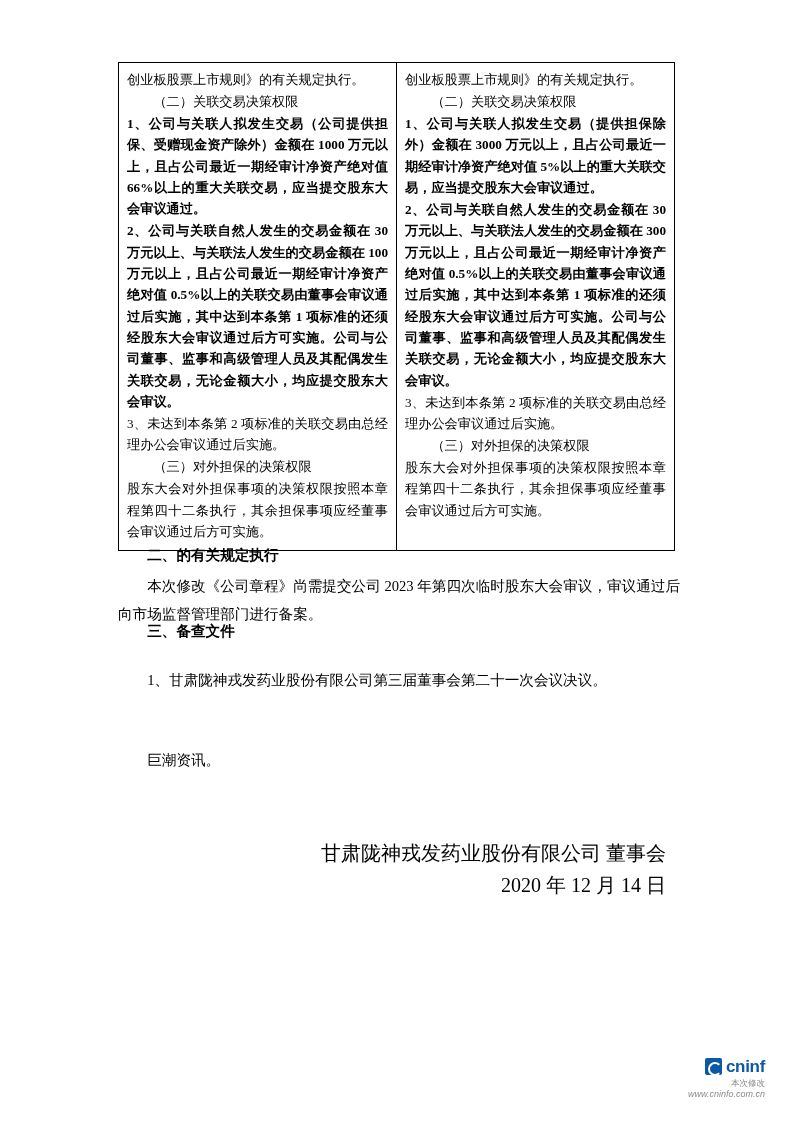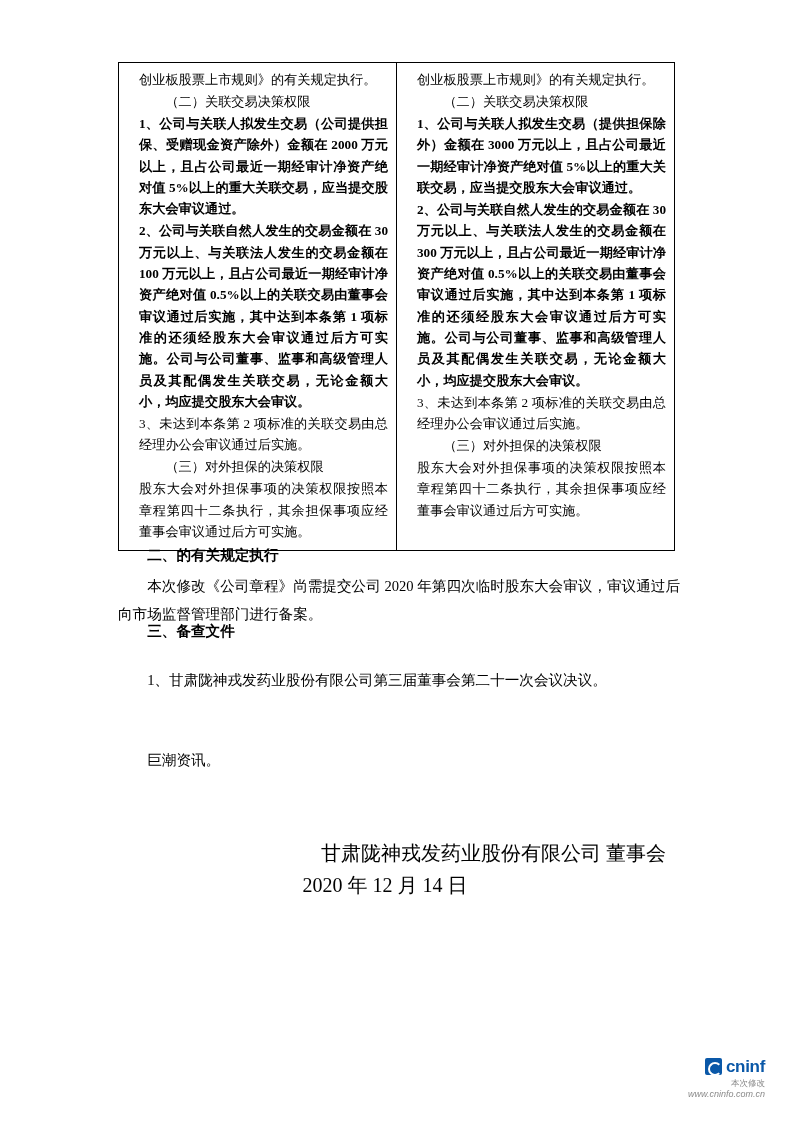--- a/index.html
+++ b/index.html
@@ -25,21 +25,21 @@
     position: absolute;
     left: 118px;
     top: 62px;
     width: 557px;
     border-collapse: collapse;
     table-layout: fixed;
   }
   .cmp-table td {
     border: 1px solid #000000;
     vertical-align: top;
-    padding: 6px 8px 8px 20px;
+    padding: 6px 8px 8px 8px;
     font-size: 13.2px;
     line-height: 1.62;
     text-align: justify;
     text-justify: inter-ideograph;
     margin-top: 48px;
   }
   .cmp-table td.left-col { width: 50%; }
   .cmp-table td.right-col { width: 50%; }
   .p { margin: 0; }
   .p + .p { margin-top: 0.5px; }
@@ -72,21 +72,21 @@
   .signature {
     position: absolute;
     left: 104px;
     width: 562px;
     font-size: 20px;
     line-height: 1.95;
     text-align: right;
     margin-top: 16px;
   }
   .sig-company { top: 818px; }
-  .sig-date { top: 850px; padding-right: 8px; text-align: center; }
+  .sig-date { top: 850px; padding-right: 8px; }
 
   
   .footer-logo {
     position: absolute;
     right: 28px;
     bottom: 22px;
     text-align: right;
     line-height: 1.2;
   }
   .logo-row {
@@ -139,41 +139,41 @@
 <body>
 
 <div class="page">
 
   <table class="cmp-table">
     <tbody>
         <tr>
       <td class="left-col">
         <p class="p">创业板股票上市规则》的有关规定执行。</p>
         <p class="p indent">（二）关联交易决策权限</p>
-        <p class="p b">1、公司与关联人拟发生交易（公司提供担保、受赠现金资产除外）金额在 2000 万元以上，且占公司最近一期经审计净资产绝对值 5%以上的重大关联交易，应当提交股东大会审议通过。</p>
+        <p class="p b">1、公司与关联人拟发生交易（公司提供担保、受赠现金资产除外）金额在 1000 万元以上，且占公司最近一期经审计净资产绝对值 66%以上的重大关联交易，应当提交股东大会审议通过。</p>
         <p class="p b">2、公司与关联自然人发生的交易金额在 30 万元以上、与关联法人发生的交易金额在 100 万元以上，且占公司最近一期经审计净资产绝对值 0.5%以上的关联交易由董事会审议通过后实施，其中达到本条第 1 项标准的还须经股东大会审议通过后方可实施。公司与公司董事、监事和高级管理人员及其配偶发生关联交易，无论金额大小，均应提交股东大会审议。</p>
         <p class="p">3、未达到本条第 2 项标准的关联交易由总经理办公会审议通过后实施。</p>
         <p class="p indent">（三）对外担保的决策权限</p>
         <p class="p">股东大会对外担保事项的决策权限按照本章程第四十二条执行，其余担保事项应经董事会审议通过后方可实施。</p>
       </td>
       <td class="right-col">
         <p class="p">创业板股票上市规则》的有关规定执行。</p>
         <p class="p indent">（二）关联交易决策权限</p>
         <p class="p b">1、公司与关联人拟发生交易（提供担保除外）金额在 3000 万元以上，且占公司最近一期经审计净资产绝对值 5%以上的重大关联交易，应当提交股东大会审议通过。</p>
         <p class="p b">2、公司与关联自然人发生的交易金额在 30 万元以上、与关联法人发生的交易金额在 300 万元以上，且占公司最近一期经审计净资产绝对值 0.5%以上的关联交易由董事会审议通过后实施，其中达到本条第 1 项标准的还须经股东大会审议通过后方可实施。公司与公司董事、监事和高级管理人员及其配偶发生关联交易，无论金额大小，均应提交股东大会审议。</p>
         <p class="p">3、未达到本条第 2 项标准的关联交易由总经理办公会审议通过后实施。</p>
         <p class="p indent">（三）对外担保的决策权限</p>
         <p class="p">股东大会对外担保事项的决策权限按照本章程第四十二条执行，其余担保事项应经董事会审议通过后方可实施。</p>
       </td>
     </tr>
   </tbody>
     </table>
 
   <div class="section s-other-heading heading">二、的有关规定执行</div>
-  <div class="section s-other-body para">本次修改《公司章程》尚需提交公司 2020 年第四次临时股东大会审议，审议通过后向市场监督管理部门进行备案。</div>
+  <div class="section s-other-body para">本次修改《公司章程》尚需提交公司 2023 年第四次临时股东大会审议，审议通过后向市场监督管理部门进行备案。</div>
 
   <div class="section s-docs-heading heading">三、备查文件</div>
   <div class="section s-docs-body para">1、甘肃陇神戎发药业股份有限公司第三届董事会第二十一次会议决议。</div>
 
   <div class="section s-notice para">巨潮资讯。</div>
 
   <div class="signature sig-company">甘肃陇神戎发药业股份有限公司 董事会</div>
   <div class="signature sig-date">2020 年 12 月 14 日</div>
 
   <div class="footer-logo">

